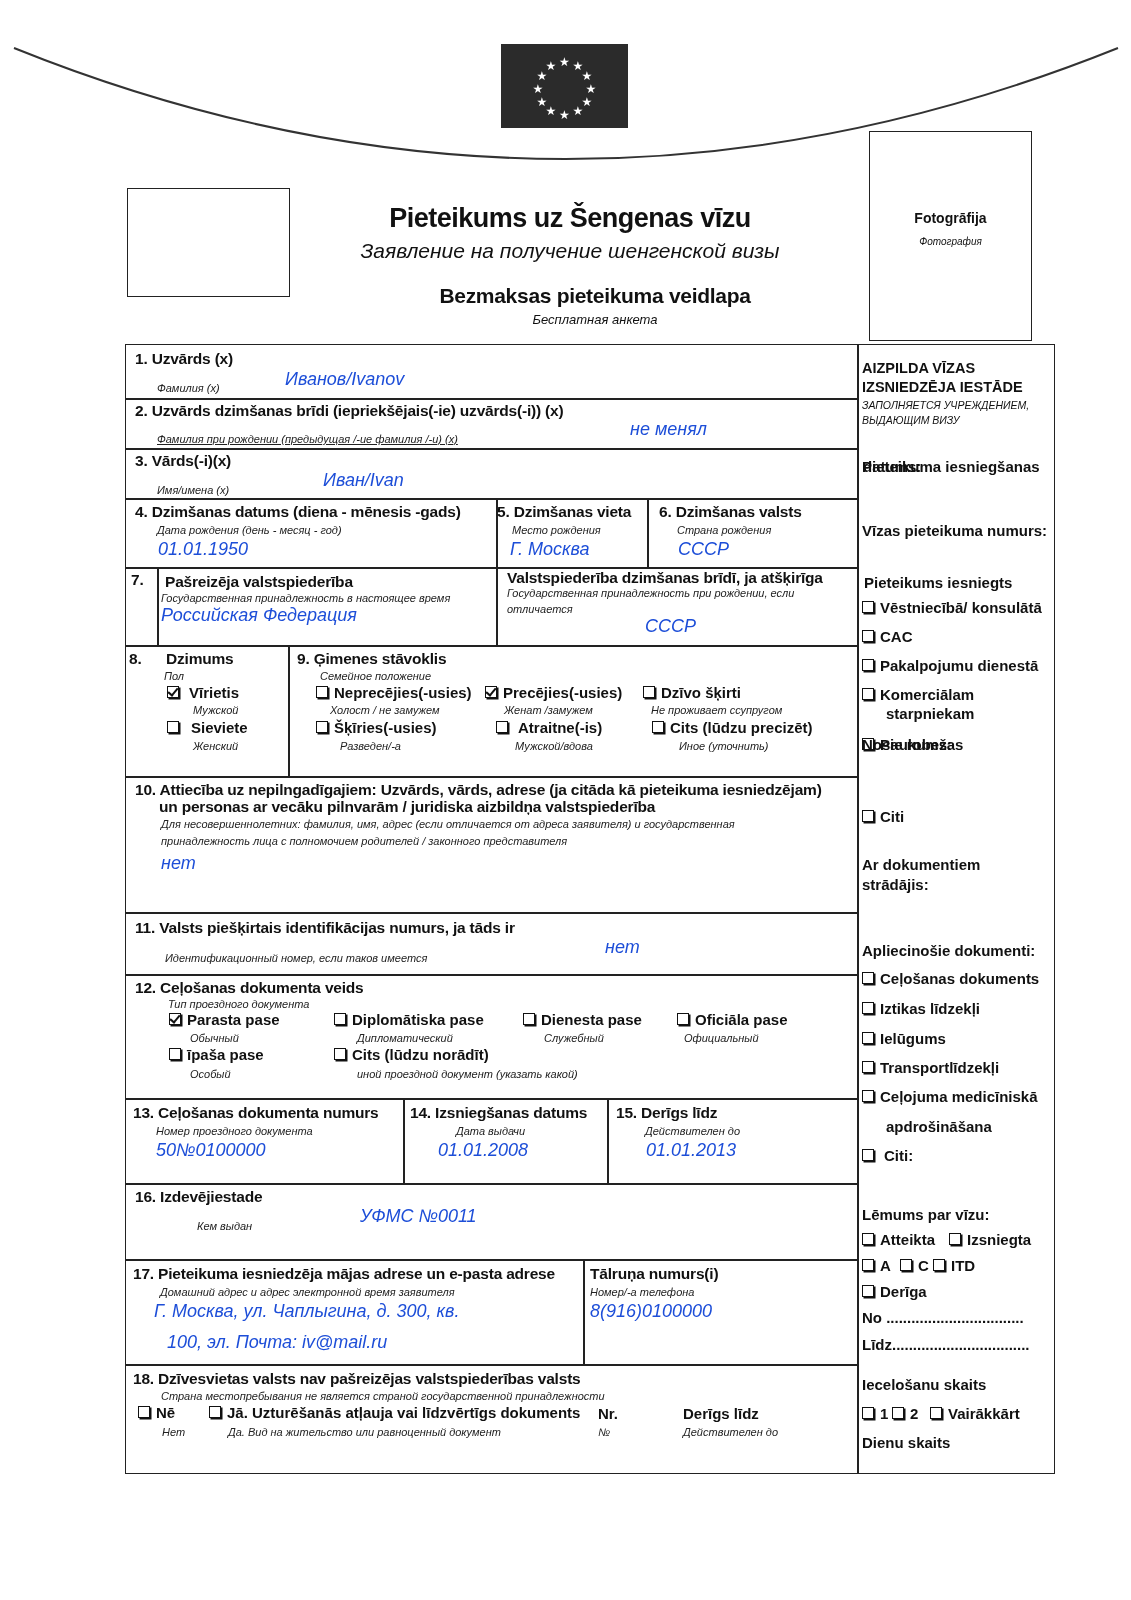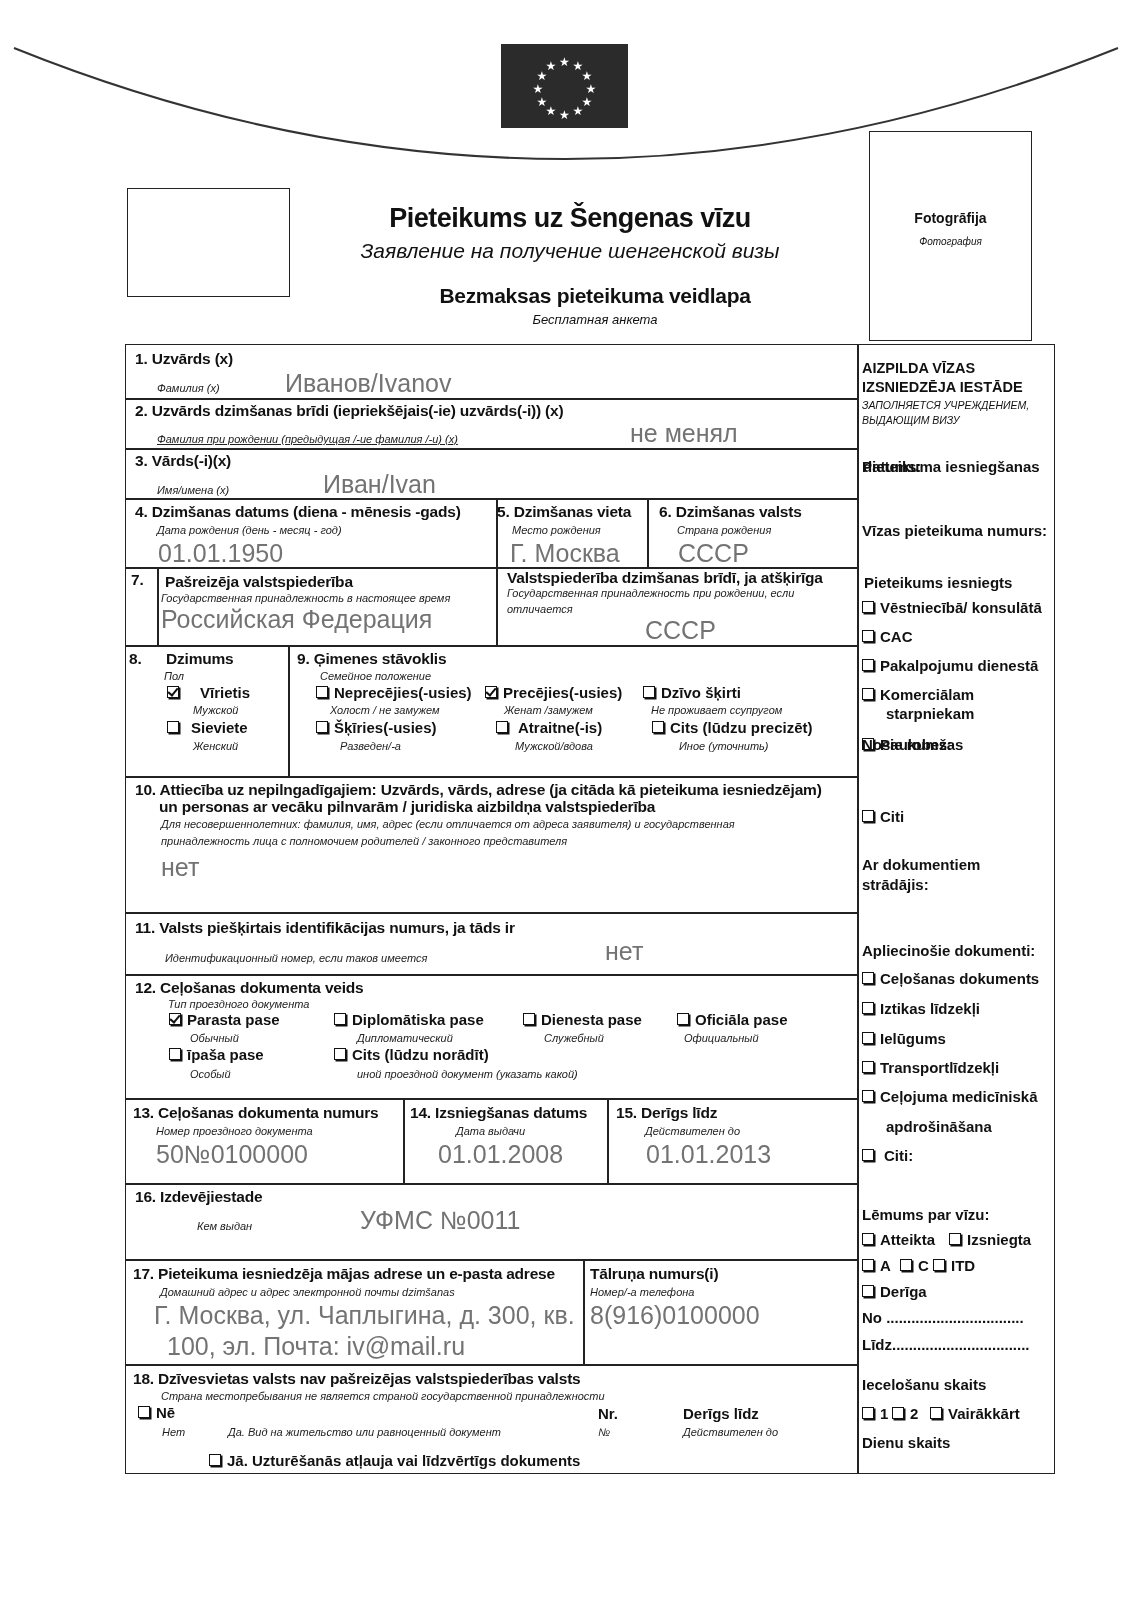--- a/index.html
+++ b/index.html
@@ -1,21 +1,21 @@
 <!DOCTYPE html>
 <html><head>
 <meta charset="utf-8">
 <style>
   html, body { margin:0; padding:0; background:#ffffff; }
   body { width:1131px; height:1600px; position:relative; overflow:hidden;
          font-family:"Liberation Sans", sans-serif; color:#111; }
   .abs { position:absolute; }
   .lbl { font-weight:bold; font-size:15.5px; letter-spacing:-0.2px; white-space:nowrap; }
   .ru { font-style:italic; font-size:11px; color:#222; white-space:nowrap; }
-  .val { font-size:25px; color:#737373; white-space:nowrap; }
+  .val { font-style:italic; font-size:18px; color:#1d4ed8; white-space:nowrap; }
   .line { position:absolute; background:#222; }
   .box { position:absolute; border:1.5px solid #222; box-sizing:border-box; }
   .chk { display:inline-block; width:10px; height:10px; border:1.6px solid #111; box-shadow:1.5px 1.5px 0 #111; margin-right:6px; vertical-align:0px; position:relative; background:#fff; }
   .chk.on::after { content:""; position:absolute; left:2px; top:-1px; width:4px; height:8px; border-right:2px solid #111; border-bottom:2px solid #111; transform:rotate(40deg); }
   .rlbl { font-weight:bold; font-size:15px; white-space:nowrap; }
 </style>
 </head>
 <body>
 
 <svg class="abs" style="left:0;top:0" width="1131" height="170">
@@ -111,21 +111,21 @@
 
 <div class="abs lbl" style="left:507px;top:569px;">Valstspiederība dzimšanas brīdī, ja atšķirīga</div>
 <div class="abs ru" style="left:507px;top:587px;">Государственная принадлежность при рождении, если</div>
 <div class="abs ru" style="left:507px;top:603px;">отличается</div>
 <div class="abs val" style="left:645px;top:616px;">СССР</div>
 
 <div class="abs lbl" style="left:129px;top:650px;">8.</div>
 <div class="abs lbl" style="left:166px;top:650px;">Dzimums</div>
 <div class="abs ru" style="left:164px;top:670px;">Пол</div>
 <div class="abs rlbl" style="left:167px;top:684px;">
-  <span class="chk on"></span><span style="margin-left:15px">Vīrietis</span>
+  <span class="chk on"></span><span style="margin-left:4px">Vīrietis</span>
 </div>
 <div class="abs ru" style="left:193px;top:704px;">Мужской</div>
 <div class="abs rlbl" style="left:167px;top:719px;">
   <span class="chk"></span><span style="margin-left:6px">Sieviete</span>
 </div>
 <div class="abs ru" style="left:193px;top:740px;">Женский</div>
 
 <div class="abs lbl" style="left:297px;top:650px;">9. Ģimenes stāvoklis</div>
 <div class="abs ru" style="left:320px;top:670px;">Семейное положение</div>
 
@@ -204,35 +204,35 @@
 
 <div class="abs lbl" style="left:616px;top:1104px;">15.  Derīgs līdz</div>
 <div class="abs ru" style="left:645px;top:1125px;">Действителен до</div>
 <div class="abs val" style="left:646px;top:1140px;">01.01.2013</div>
 
 <div class="abs lbl" style="left:135px;top:1188px;">16. Izdevējiestade</div>
 <div class="abs ru" style="left:164px;top:1220px;margin-left:33px;">Кем выдан</div>
 <div class="abs val" style="left:360px;top:1206px;">УФМС №0011</div>
 
 <div class="abs lbl" style="left:133px;top:1265px;">17. Pieteikuma iesniedzēja mājas adrese un e-pasta adrese</div>
-<div class="abs ru" style="left:160px;top:1286px;">Домашний адрес и адрес электронной почты dzimšanas</div>
+<div class="abs ru" style="left:160px;top:1286px;">Домашний адрес и адрес электронной время заявителя</div>
 <div class="abs val" style="left:154px;top:1301px;">Г. Москва, ул. Чаплыгина, д. 300, кв.</div>
 <div class="abs val" style="left:167px;top:1332px;">100, эл. Почта: iv@mail.ru</div>
 
 <div class="abs lbl" style="left:590px;top:1265px;">Tālruņa numurs(i)</div>
 <div class="abs ru" style="left:590px;top:1286px;">Номер/-а телефона</div>
 <div class="abs val" style="left:590px;top:1301px;">8(916)0100000</div>
 
 <div class="abs lbl" style="left:133px;top:1370px;">18. Dzīvesvietas valsts nav pašreizējas valstspiederības valsts</div>
 <div class="abs ru" style="left:161px;top:1390px;">Страна местопребывания не является страной государственной принадлежности</div>
 <div class="abs rlbl" style="left:138px;top:1404px;">
   <span class="chk"></span><span>Nē</span>
 </div>
 <div class="abs ru" style="left:162px;top:1426px;">Нет</div>
-<div class="abs rlbl" style="left:209px;top:1404px;margin-top:48px;">
+<div class="abs rlbl" style="left:209px;top:1404px;">
   <span class="chk"></span><span>Jā. Uzturēšanās atļauja vai līdzvērtīgs dokuments</span>
 </div>
 <div class="abs ru" style="left:228px;top:1426px;">Да. Вид на жительство или равноценный документ</div>
 <div class="abs rlbl" style="left:598px;top:1405px;">Nr.</div>
 <div class="abs ru" style="left:598px;top:1426px;">№</div>
 <div class="abs rlbl" style="left:683px;top:1405px;">Derīgs līdz</div>
 <div class="abs ru" style="left:683px;top:1426px;">Действителен до</div>
 
 <div class="abs" style="left:862px;top:360px;font-weight:bold;font-size:14.5px;">AIZPILDA VĪZAS</div>
 <div class="abs" style="left:862px;top:379px;font-weight:bold;font-size:14.5px;">IZSNIEDZĒJA IESTĀDE</div>

